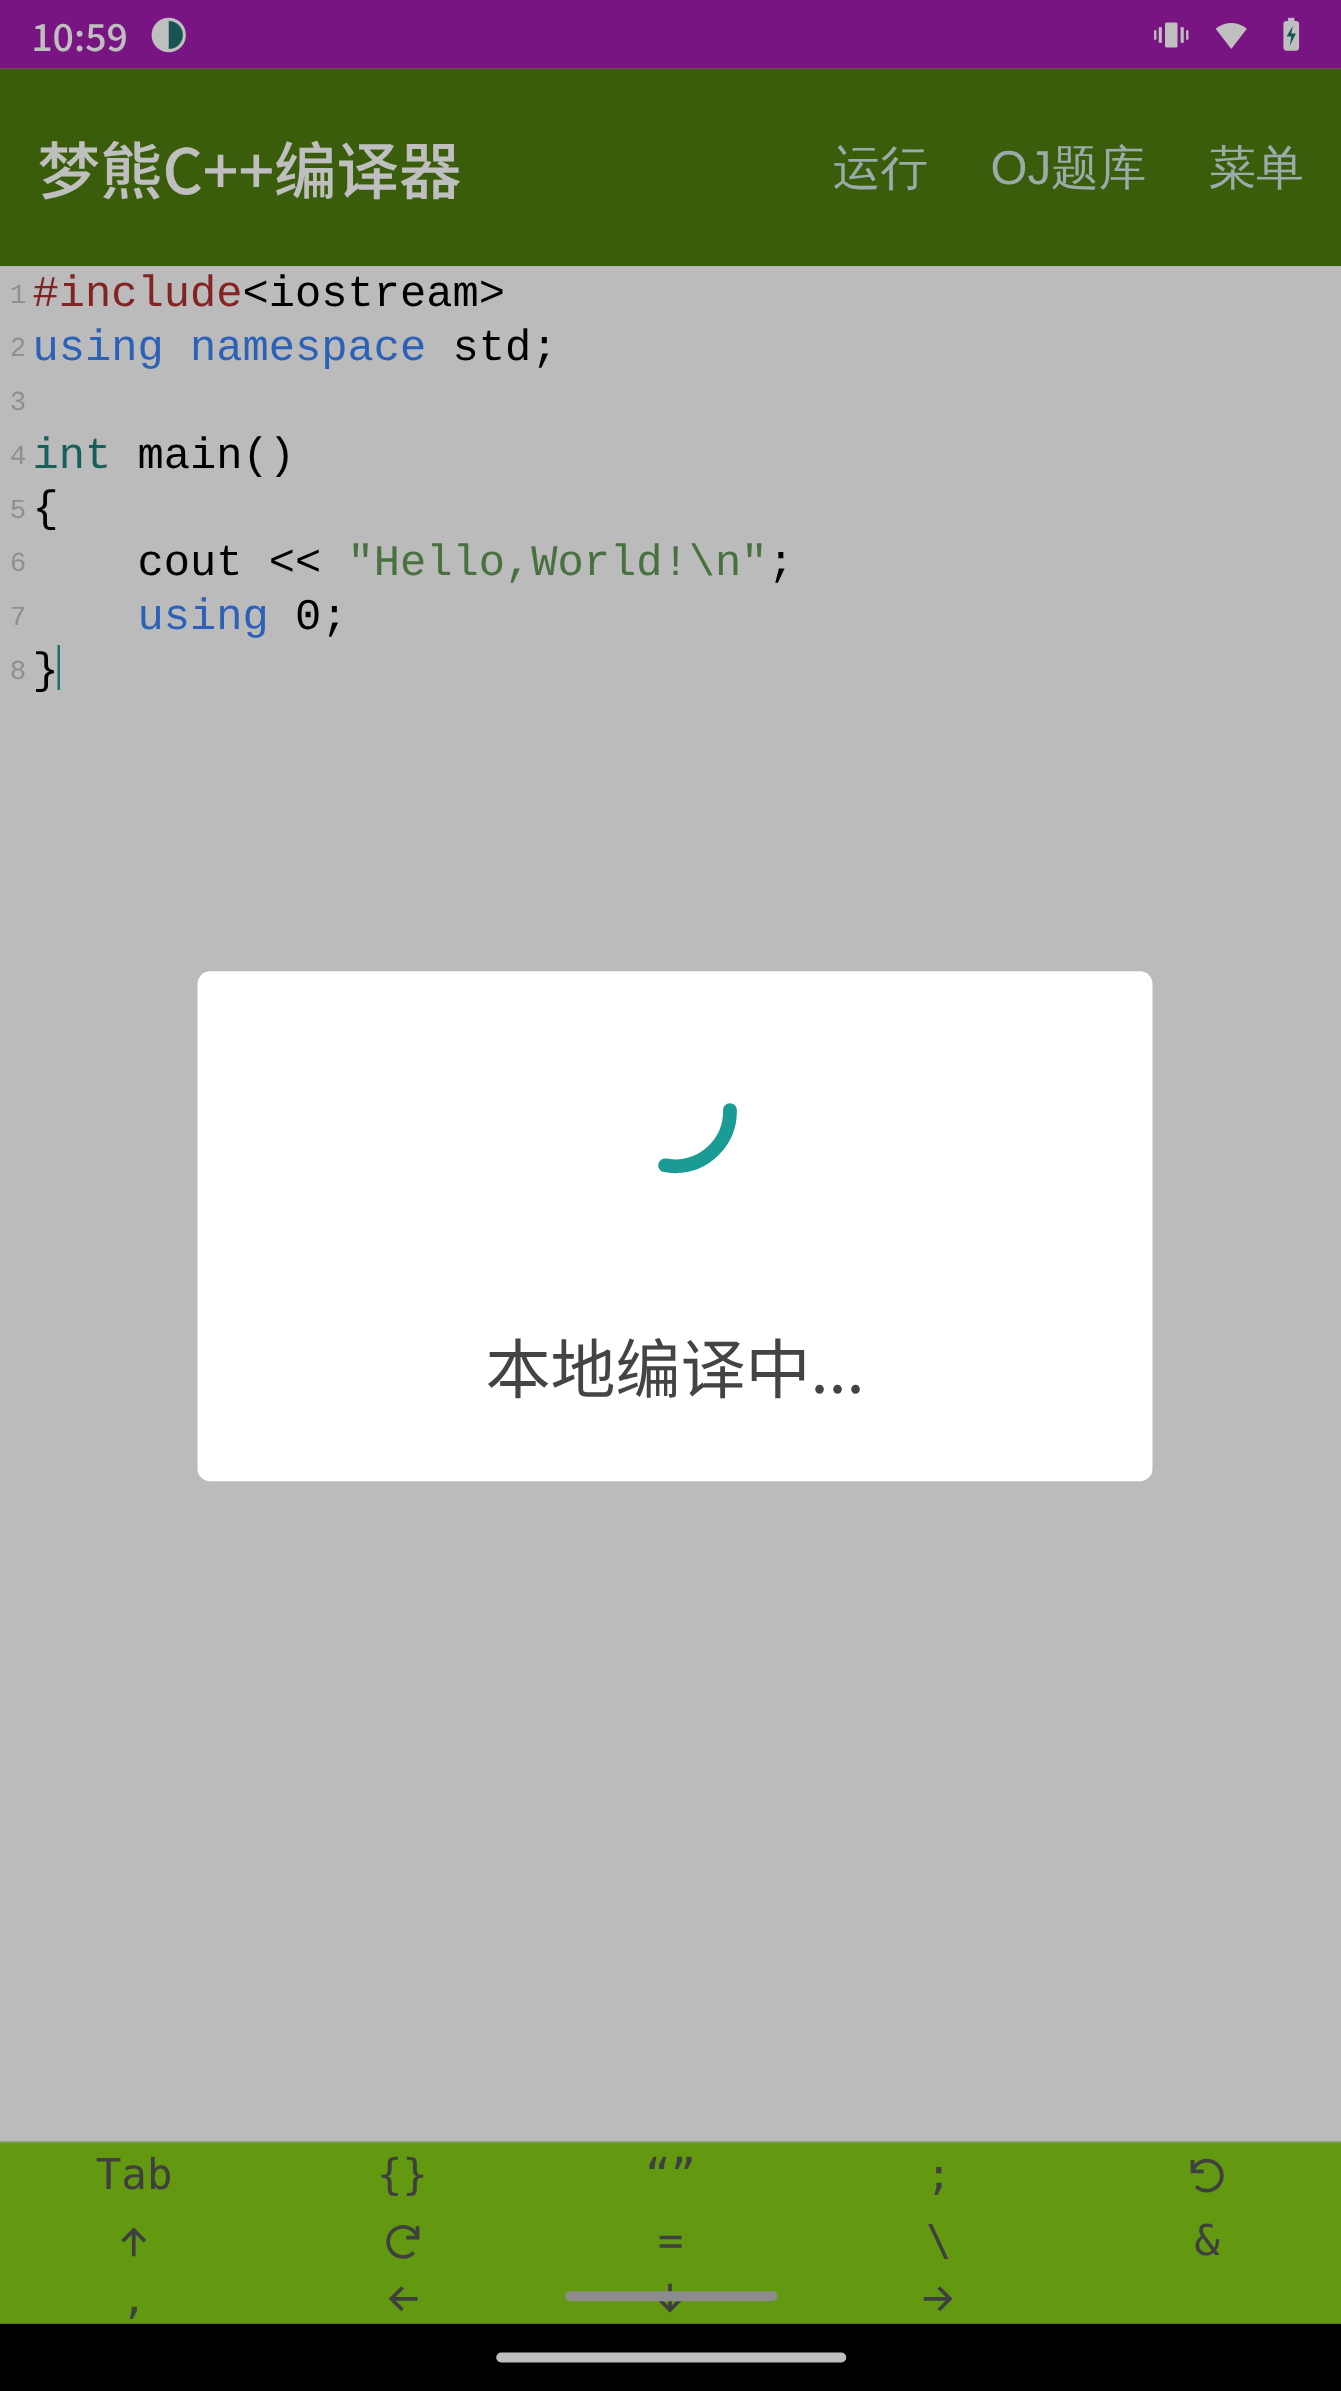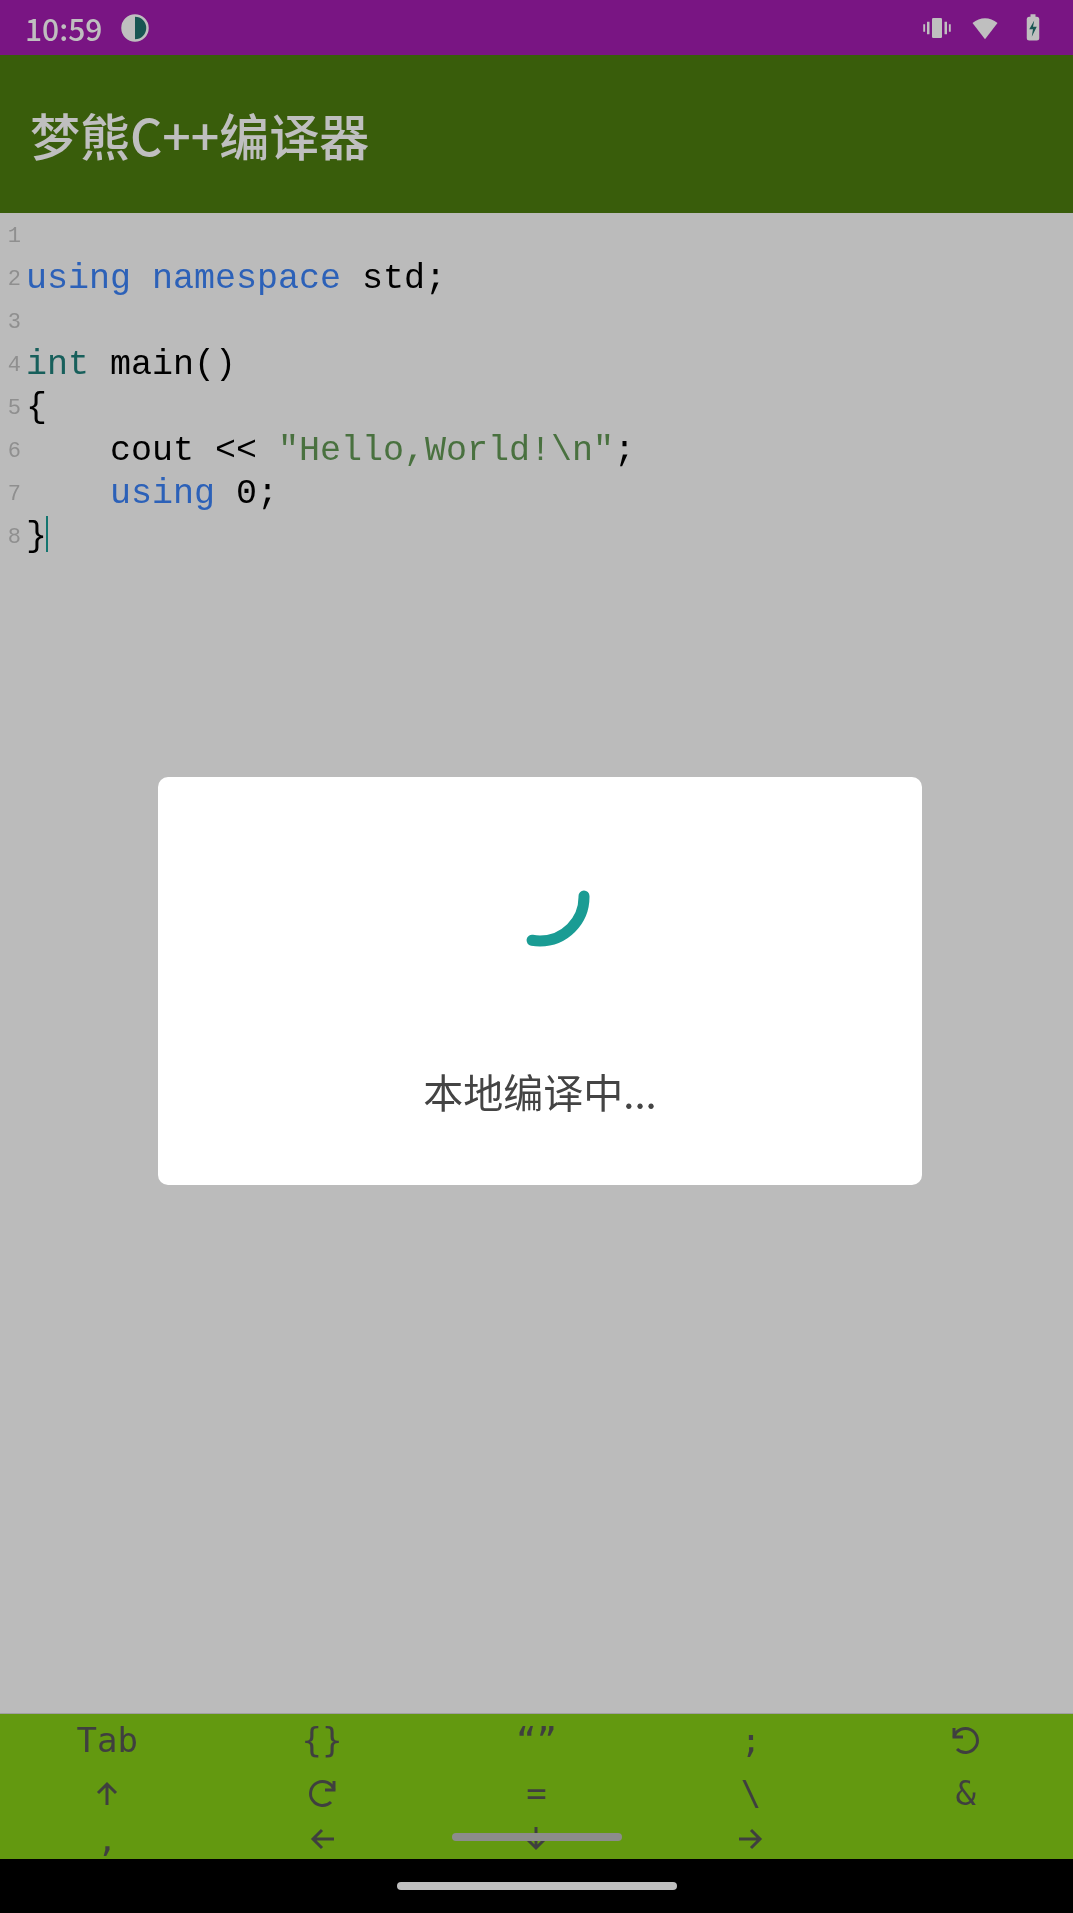--- a/index.html
+++ b/index.html
@@ -67,21 +67,21 @@
   
   .dialog {
     position: absolute;
     left: 158px; top: 777px; width: 764px; height: 408px;
     background: #fff;
     border-radius: 10px;
     display: flex; flex-direction: column; align-items: center; justify-content: center;
     gap: 110px;
   }
   .dialog-spinner { width: 110px; height: 110px; animation: spin 1.4s linear infinite; }
-  .dialog-text { font-size: 40px; color: #444; }
+  .dialog-text { font-size: 52px; color: #444; }
   @keyframes spin { to { transform: rotate(360deg); } }
 
   
   .tool-bar {
     position: absolute; left:0; right:0; bottom: 54px;
     height: 146px;
     background: #84cc16;
     border-top: 1px solid #d6d6d6;
     display: grid;
     grid-template-columns: repeat(5, 1fr);
@@ -131,25 +131,31 @@
         <rect x="10" y="1" width="4" height="3"></rect>
         <path d="M13 6 L9 13 H12 L11 19 L15 11 H12 Z" fill="#20726e"></path>
     </svg>
   </div>
 </div>
 
 <div class="app-bar">
   <div class="app-title-block">
     <div class="app-title">梦熊C++编译器</div>
   </div>
+  <div class="app-actions">
+    <button class="app-action">运行</button>
+    <button class="app-action">OJ题库</button>
+    <button class="app-action">菜单</button>
+  </div>
 </div>
 
 <div class="editor" id="editor">
     <div class="code-row">
       <div class="gutter">1</div>
+      <div class="code"><span class="kw-pre">#include</span><span>&lt;iostream&gt;</span></div>
     </div>
     <div class="code-row">
       <div class="gutter">2</div>
       <div class="code"><span class="kw-key">using namespace</span><span> std;</span></div>
     </div>
     <div class="code-row">
       <div class="gutter">3</div>
       <div class="code"><span></span></div>
     </div>
     <div class="code-row">

